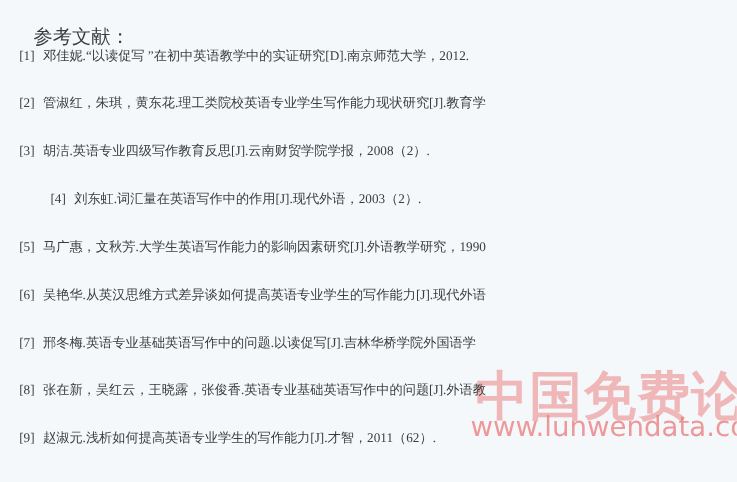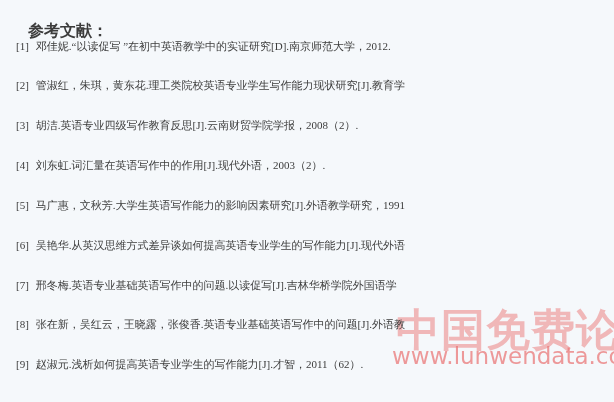--- a/index.html
+++ b/index.html
@@ -13,38 +13,38 @@
     overflow: hidden;
     background: #f5f8fb;
     font-family: "Liberation Serif", "DejaVu Serif", serif;
     color: #3c3c3c;
   }
   .doc-title {
     position: absolute;
     left: 28px;
     top: 10px;
     font-size: 16px;
-    font-weight: bold;
+    font-weight: normal;
     white-space: nowrap;
     z-index: 2;
   }
   .ref {
     position: absolute;
     left: 16px;
     font-size: 11px;
     white-space: nowrap;
     z-index: 2;
   }
   .ref .ref-label {
     margin-right: 7px;
   }
   .ref1 { top: 39px; }
   .ref2 { top: 78px; }
   .ref3 { top: 118px; }
-  .ref4 { top: 158px; }
+  .ref4 { top: 158px; margin-left: 26px; }
   .ref5 { top: 198px; }
   .ref6 { top: 238px; }
   .ref7 { top: 278px; }
   .ref8 { top: 317px; }
   .ref9 { top: 357px; }
   .watermark {
     position: absolute;
     z-index: 1;
     white-space: nowrap;
     pointer-events: none;
@@ -80,21 +80,21 @@
 <div class="ref ref2">
   <span class="ref-label">[2]</span><span>管淑红，朱琪，黄东花.理工类院校英语专业学生写作能力现状研究[J].教育学</span>
 </div>
 <div class="ref ref3">
   <span class="ref-label">[3]</span><span>胡洁.英语专业四级写作教育反思[J].云南财贸学院学报，2008（2）.</span>
 </div>
 <div class="ref ref4">
   <span class="ref-label">[4]</span><span>刘东虹.词汇量在英语写作中的作用[J].现代外语，2003（2）.</span>
 </div>
 <div class="ref ref5">
-  <span class="ref-label">[5]</span><span>马广惠，文秋芳.大学生英语写作能力的影响因素研究[J].外语教学研究，1991</span>
+  <span class="ref-label">[5]</span><span>马广惠，文秋芳.大学生英语写作能力的影响因素研究[J].外语教学研究，1990</span>
 </div>
 <div class="ref ref6">
   <span class="ref-label">[6]</span><span>吴艳华.从英汉思维方式差异谈如何提高英语专业学生的写作能力[J].现代外语</span>
 </div>
 <div class="ref ref7">
   <span class="ref-label">[7]</span><span>邢冬梅.英语专业基础英语写作中的问题.以读促写[J].吉林华桥学院外国语学</span>
 </div>
 <div class="ref ref8">
   <span class="ref-label">[8]</span><span>张在新，吴红云，王晓露，张俊香.英语专业基础英语写作中的问题[J].外语教</span>
 </div>

